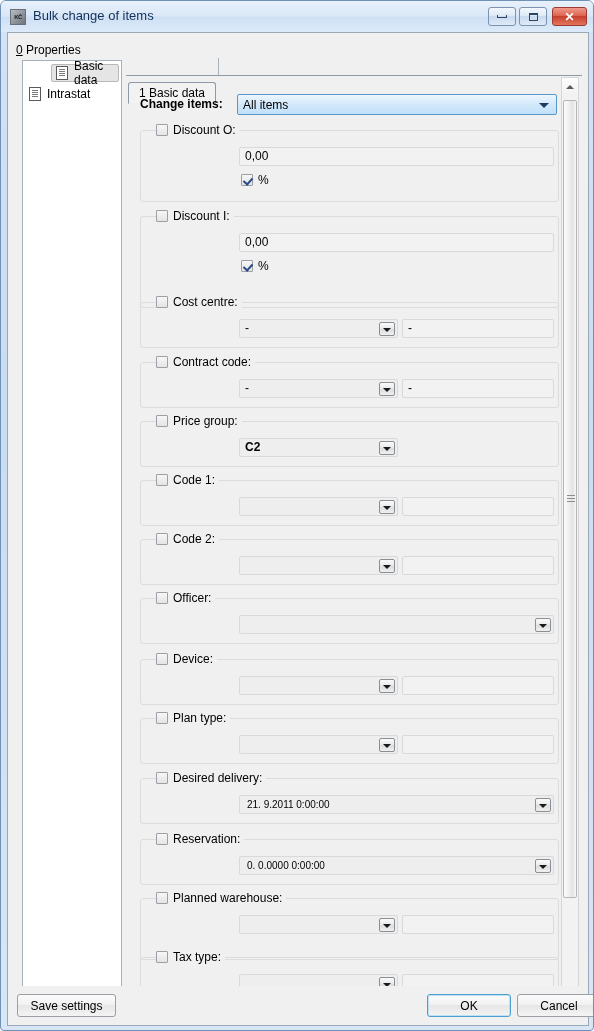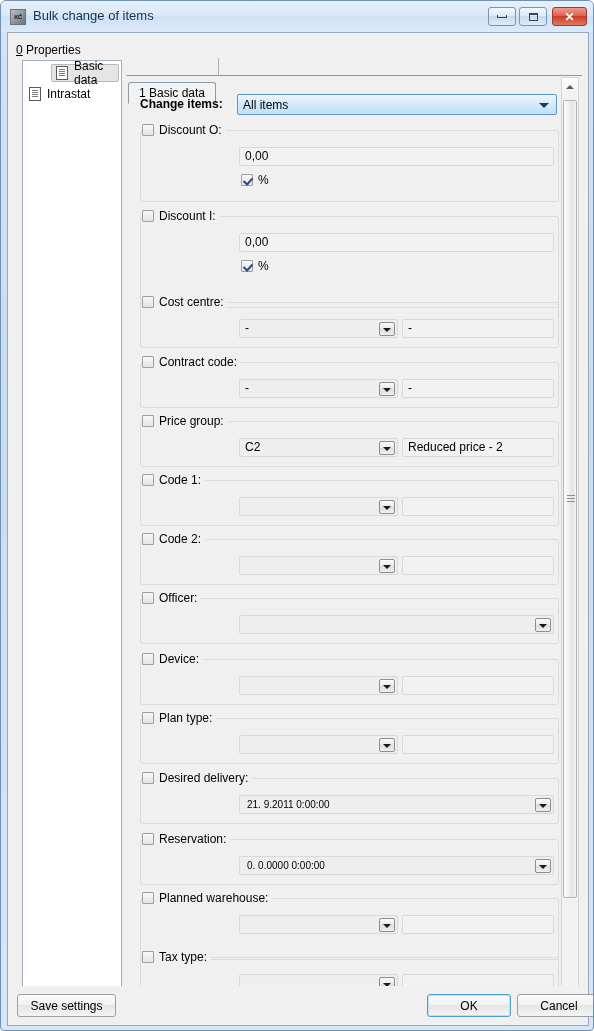--- a/index.html
+++ b/index.html
@@ -235,21 +235,21 @@
   .group {
     position: absolute;
     left: 8px;
     width: 419px;
     box-sizing: border-box;
     border: 1px solid #dcdcdc;
     border-radius: 3px;
   }
   .group-title {
     position: absolute;
-    left: 1px; top: -9px;
+    left: 15px; top: -9px;
     height: 16px;
     padding-right: 4px;
     background: #f0f0f0;
     display: flex;
     align-items: center;
     font-size: 12px;
     white-space: nowrap;
   }
   .cb {
     width: 12px; height: 12px;
@@ -522,25 +522,24 @@
           <span class="dbtn"></span>
         </div>
         <div class="textfield" style="left:261px; top:16px; width:152px;">-</div>
       </div>
 
       <div class="group" style="top:344px; height:46px;">
         <div class="group-title">
           <span class="cb"></span>
           <span>Price group:</span>
         </div>
-        <div class="combosmall" style="left:98px; top:16px; width:159px;">
+        <div class="combosmall" style="left:98px; top:16px; width:159px;font-weight:bold;">
           <span>C2</span>
           <span class="dbtn"></span>
         </div>
-        <div class="textfield" style="left:261px; top:16px; width:152px;">Reduced price  - 2</div>
       </div>
 
       <div class="group" style="top:403px; height:46px;">
         <div class="group-title">
           <span class="cb"></span>
           <span>Code 1:</span>
         </div>
         <div class="combosmall" style="left:98px; top:16px; width:159px;">
           <span></span>
           <span class="dbtn"></span>

